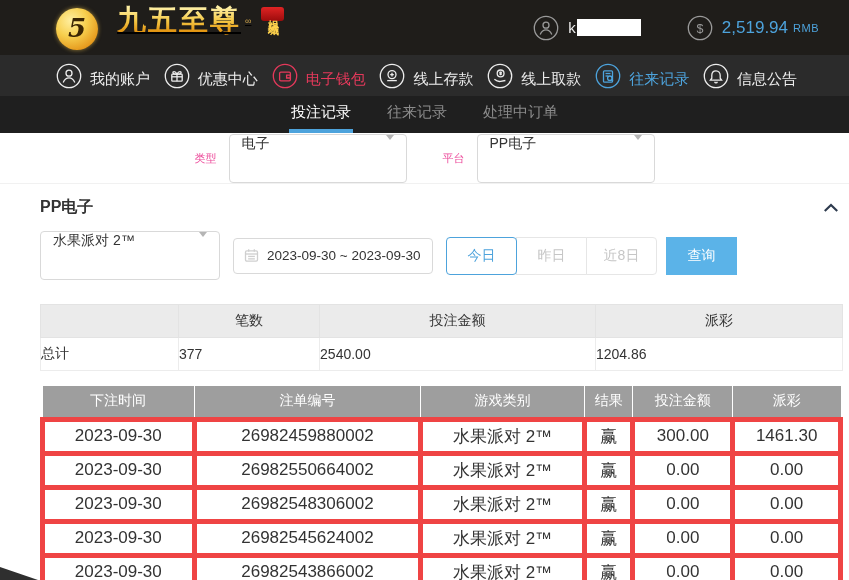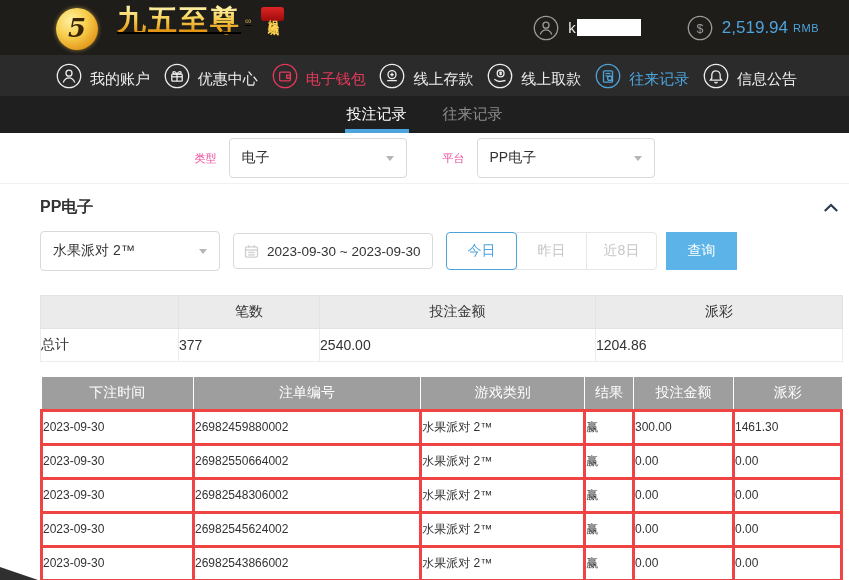--- a/index.html
+++ b/index.html
@@ -39,30 +39,30 @@
   
   .nav{height:41px;background:#2b2b2b;display:flex;align-items:center;
     justify-content:space-between;padding:0 52px 0 56px;}
   .nav-item{display:flex;align-items:flex-end;gap:8px;color:#ededed;font-size:15px;cursor:pointer;}
   .nav-item svg{width:26px;height:26px;fill:none;stroke:currentColor;stroke-width:1.3;}
   .nav-item.red{color:var(--red);}
   .nav-item.blue{color:var(--blue);}
 
   
   .subnav{height:37px;background:#1f1f1f;display:flex;justify-content:center;gap:32px;}
-  .tab{color:#8b8b8b;font-size:15px;line-height:35px;position:relative;cursor:pointer;padding:0 2px;}
+  .tab{color:#8b8b8b;font-size:15px;line-height:35px;position:relative;cursor:pointer;padding:0 2px;font-family:Liberation Mono, monospace;}
   .tab.active{color:#fff;}
   .tab.active::after{content:"";position:absolute;left:0;right:0;bottom:0;height:4px;background:var(--blue);}
 
   
   .filter-row{display:flex;justify-content:center;align-items:center;margin-top:7px;height:36px;gap:36px;}
   .filter-group{display:flex;align-items:center;}
   .filter-label{font-size:11px;color:#ec4899;margin-right:12px;}
-  .select{width:178px;height:40px;border:1px solid #d9d9d9;border-radius:4px;background:#fff;
-    display:flex;align-items:center;justify-content:space-between;padding:0 12px;font-size:14px;color:#333;cursor:pointer;}
+  .select{width:178px;height:49px;border:1px solid #d9d9d9;border-radius:4px;background:#fff;
+    display:flex;justify-content:space-between;padding:0 12px;font-size:14px;color:#333;cursor:pointer;}
   .caret{width:0;height:0;border-left:4px solid transparent;border-right:4px solid transparent;
     border-top:5px solid #b5b5b5;}
   .filter-divider{height:1px;background:#f1f1f1;margin-top:7px;}
 
   
   .section{padding:0 6px 0 40px;}
   .section-head{margin-top:13px;display:flex;justify-content:space-between;align-items:center;}
   .section-title{font-size:16px;font-weight:bold;color:#333;}
   .collapse-btn{cursor:pointer;display:inline-flex;padding:2px 4px;}
   .collapse-btn svg{width:16px;height:10px;fill:none;stroke:#2e3b4e;stroke-width:2.4;}
@@ -82,21 +82,21 @@
     color:#fff;font-size:14px;cursor:pointer;}
 
   
   table{border-collapse:collapse;width:100%;table-layout:fixed;}
   .summary-table{margin-top:24px;}
   .summary-table th{background:#ebebeb;font-weight:normal;font-size:14px;color:#333;height:33px;border:1px solid #e3e3e3;}
   .summary-table td{height:33px;font-size:14px;color:#333;border:1px solid #ececec;background:#fff;}
   .records-table{margin-top:15px;}
   .records-table th{background:#9e9e9e;color:#fff;font-weight:normal;font-size:14px;height:33px;}
   .records-table th+th{border-left:1px solid #fff;}
-  .records-table td{height:34px;font-size:12px;color:#333;border:3px solid #ef4444;background:#fff;}
+  .records-table td{height:34px;text-align:center;font-size:17px;color:#333;border:5px solid #ef4444;background:#fff;}
   .records-table tr.partial td{height:40px;}
 
   
   .corner{position:absolute;left:0;bottom:0;width:38px;height:13px;background:#2f2f2f;
     clip-path:polygon(0 0,100% 100%,0 100%);}
 </style>
 </head>
 <body>
 
 <div class="hdr">
@@ -202,20 +202,21 @@
         <path d="M13 7.8c-2.6 0-4.2 1.9-4.2 4.6v2.8l-1.4 1.9h11.2l-1.4-1.9v-2.8c0-2.7-1.6-4.6-4.2-4.6z"></path>
         <path d="M11.6 18.7c.3.8.8 1.2 1.4 1.2s1.1-.4 1.4-1.2"></path>
       </svg>
     <span>信息公告</span>
   </div>
 </div>
 
 <div class="subnav">
   <div class="tab active">投注记录</div>
   <div class="tab">往来记录</div>
+  <div class="tab">处理中订单</div>
 </div>
 
 <div class="filter-row">
   <div class="filter-group">
     <span class="filter-label">类型</span>
     <div class="select">
       <span>电子</span>
       <i class="caret"></i>
     </div>
   </div>

